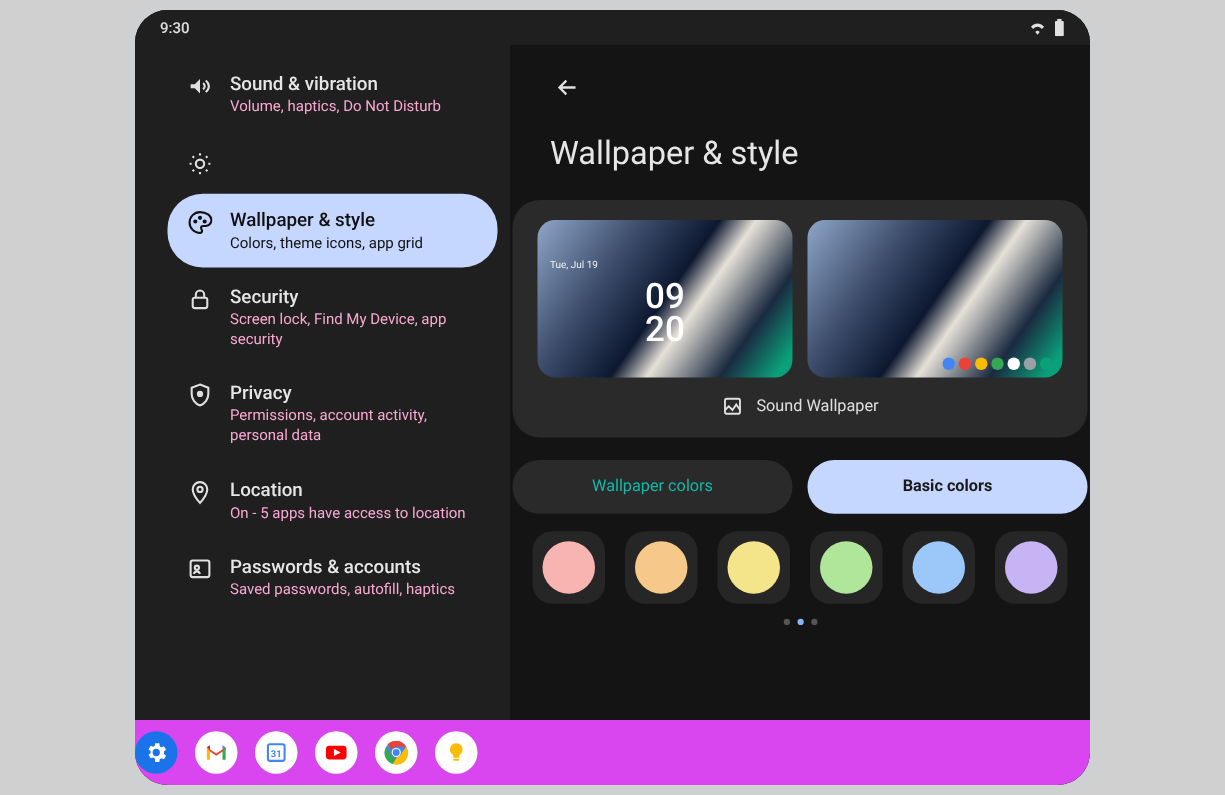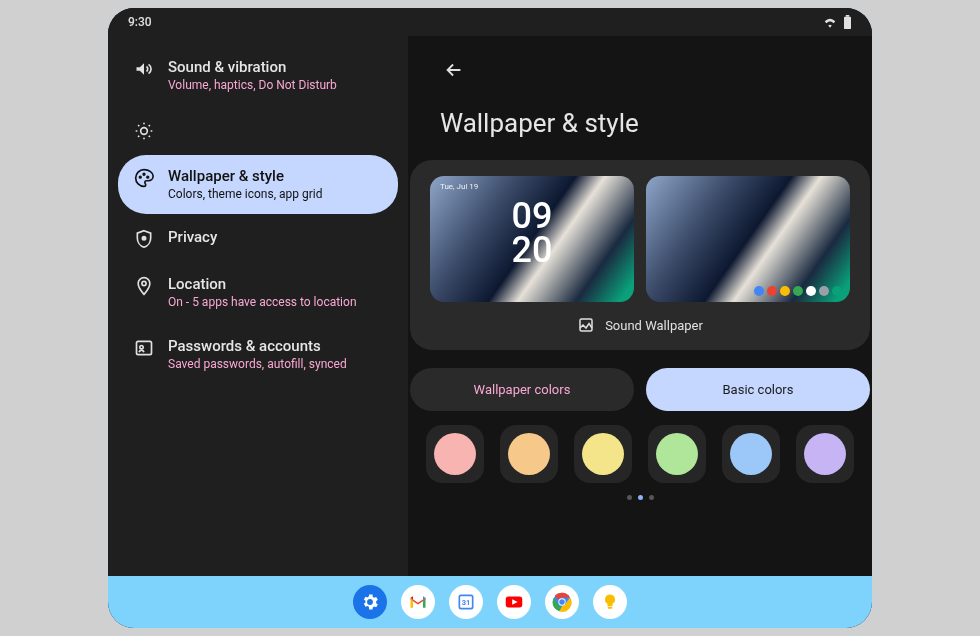--- a/index.html
+++ b/index.html
@@ -8,61 +8,61 @@
   .device-screen { width: 100%; height: 100%; background: #000; border-radius: 26px; overflow: hidden; display: flex; flex-direction: column; position: relative; }
 
   
   .status-bar { height: 28px; display: flex; align-items: center; justify-content: space-between; padding: 0 20px; color: #e0e0e0; font-size: 12px; font-weight: 500; background:#1f1f1f; flex-shrink: 0;}
   .status-icons { display: flex; gap: 6px; align-items: center; }
 
   
   .content { flex: 1; display: flex; overflow: hidden; }
 
   
-  .sidebar { width: 300px; background: #1f1f1f; padding: 8px 4px 8px 4px; overflow-y: hidden; }
+  .sidebar { width: 300px; background: #1f1f1f; padding: 8px 4px 8px 20px; overflow-y: hidden; }
   .sidebar-item { display: flex; align-items: flex-start; gap: 14px; padding: 12px 16px; border-radius: 28px; margin: 2px 6px; cursor: pointer; }
   .sidebar-item.active { background: #c5d7ff; }
   .sidebar-item.active .si-title, .sidebar-item.active .si-sub { color: #111; }
   .si-icon { width: 20px; height: 20px; flex-shrink: 0; color: #e0e0e0; margin-top: 1px; }
   .sidebar-item.active .si-icon { color: #111; }
   .si-text { display: flex; flex-direction: column; gap: 2px; padding-right:4px;}
   .si-title { color: #e6e6e6; font-size: 15px; font-weight: 500; }
   .si-sub { color: #f9a8d4; font-size: 12px; font-weight: 400; line-height:1.3;}
 
   
   .detail { flex: 1; background: #141414; padding: 20px 32px 8px 32px; overflow-y: hidden; display: flex; flex-direction: column; }
   .back-btn { width: 28px; height: 28px; color: #e0e0e0; cursor: pointer; margin-bottom: 24px; display:flex; align-items:center; justify-content:center;}
   .page-title { color: #e6e6e6; font-size: 26px; font-weight: 400; margin-bottom: 22px; }
 
   .preview-card { background: #2a2a2a; border-radius: 22px; padding: 16px 18px 14px 18px; width: 460px; align-self: center; }
   .previews { display: flex; gap: 12px; justify-content:center; margin-bottom: 12px;}
   .pv { width: 204px; height: 126px; border-radius: 14px; overflow:hidden; position:relative; background: linear-gradient(125deg,#8fa6c9 0%,#3a4a68 30%, #0d1830 50%,#e6e1d8 60%, #1a2a40 80%, #0aa07a 95%); }
-  .pv-lock{display:flex;flex-direction:column;align-items:center;justify-content:flex-start;color:#fff;}
+  .pv-lock{display:flex;flex-direction:column;align-items:center;justify-content:center;color:#fff;}
   .pv-lock .ttxt{font-size:8px;opacity:.9;align-self:flex-start;margin:6px 0 0 10px;}
-  .pv-clock{font-size:36px;font-weight:500;line-height:.95;text-align:center;margin-top:8px;}
+  .pv-clock{font-size:28px;font-weight:500;line-height:.95;text-align:center;margin-top:8px;}
   .pv-home .dock{position:absolute;bottom:6px;right:8px;display:flex;gap:3px;}
   .dock .d{width:10px;height:10px;border-radius:50%;}
 
   .change-row{display:flex;align-items:center;justify-content:center;gap:10px;color:#e0e0e0;font-size:13px;cursor:pointer;padding:2px 0;}
 
   
   .tabs{display:flex;gap:12px;margin:18px 0 14px 0; width:460px; align-self:center;}
-  .tab{flex:1;padding:14px 0;border-radius:26px;text-align:center;font-size:13px;color:#f9a8d4;background:#2a2a2a;cursor:pointer;}
-  .tab.active{background:#c5d7ff;color:#1a1a1a;font-weight:400;}
+  .tab{flex:1;padding:14px 0;border-radius:26px;text-align:center;font-size:13px;color:#14b8a6;background:#2a2a2a;cursor:pointer;}
+  .tab.active{background:#c5d7ff;color:#1a1a1a;font-weight:700;}
 
   
   .swatches{display:flex;gap:16px;justify-content:center; width:500px; align-self:center;}
   .sw{width:58px;height:58px;border-radius:16px;background:#262626;display:flex;align-items:center;justify-content:center;cursor:pointer;}
   .sw .c{width:42px;height:42px;border-radius:50%;}
   .page-dots{display:flex;gap:6px;justify-content:center;margin-top:12px;}
   .pd{width:5px;height:5px;border-radius:50%;background:#555;}
   .pd.a{background:#8ab4f8;}
 
   
-  .dockbar{height:52px;background:#7dd3fc;display:flex;align-items:center;justify-content:center;gap:14px;flex-shrink:0;}
+  .dockbar{height:52px;background:#d946ef;display:flex;align-items:center;gap:14px;flex-shrink:0;}
   .app{width:34px;height:34px;border-radius:50%;display:flex;align-items:center;justify-content:center;}
 
   svg{display:block;}
 </style>
 </head>
 <body>
 
 <div class="device-frame">
   <div class="device-screen">
 
@@ -118,30 +118,43 @@
                 <circle cx="16.5" cy="11" r="1" fill="currentColor"></circle>
               </svg>
           </span>
           <div class="si-text">
               <div class="si-title">Wallpaper &amp; style</div>
               <div class="si-sub">Colors, theme icons, app grid</div>
             </div>
         </div>
 
 
+        <div class="sidebar-item">
+          <span class="si-icon">
+            <svg width="20" height="20" viewBox="0 0 24 24" fill="none" stroke="currentColor" stroke-width="2">
+                <rect x="5" y="11" width="14" height="10" rx="2"></rect>
+                <path d="M8 11V8a4 4 0 1 1 8 0v3"></path>
+              </svg>
+          </span>
+          <div class="si-text">
+              <div class="si-title">Security</div>
+              <div class="si-sub">Screen lock, Find My Device, app security</div>
+            </div>
+        </div>
 
         <div class="sidebar-item">
           <span class="si-icon">
             <svg width="20" height="20" viewBox="0 0 24 24" fill="none" stroke="currentColor" stroke-width="2">
                 <path d="M12 2l8 3v6c0 5-3.5 9.5-8 11-4.5-1.5-8-6-8-11V5l8-3z"></path>
                 <circle cx="12" cy="11" r="2" fill="currentColor"></circle>
               </svg>
           </span>
           <div class="si-text">
               <div class="si-title">Privacy</div>
+              <div class="si-sub">Permissions, account activity, personal data</div>
             </div>
         </div>
 
         <div class="sidebar-item">
           <span class="si-icon">
             <svg width="20" height="20" viewBox="0 0 24 24" fill="none" stroke="currentColor" stroke-width="2">
                 <path d="M12 2a7 7 0 0 1 7 7c0 5-7 13-7 13S5 14 5 9a7 7 0 0 1 7-7z"></path>
                 <circle cx="12" cy="9" r="2.5"></circle>
               </svg>
           </span>
@@ -154,21 +167,21 @@
         <div class="sidebar-item">
           <span class="si-icon">
             <svg width="20" height="20" viewBox="0 0 24 24" fill="none" stroke="currentColor" stroke-width="2">
                 <rect x="3" y="4" width="18" height="16" rx="2"></rect>
                 <circle cx="9" cy="11" r="2"></circle>
                 <path d="M6 17c.6-1.5 1.8-2.5 3-2.5s2.4 1 3 2.5"></path>
               </svg>
           </span>
           <div class="si-text">
               <div class="si-title">Passwords &amp; accounts</div>
-              <div class="si-sub">Saved passwords, autofill, synced</div>
+              <div class="si-sub">Saved passwords, autofill, haptics</div>
             </div>
         </div>
 
       </div>
 
       <div class="detail">
         <div class="back-btn">
           <svg width="22" height="22" viewBox="0 0 24 24" fill="none" stroke="#e0e0e0" stroke-width="2">
               <path d="M19 12H5M11 6l-6 6 6 6"></path>
             </svg>

